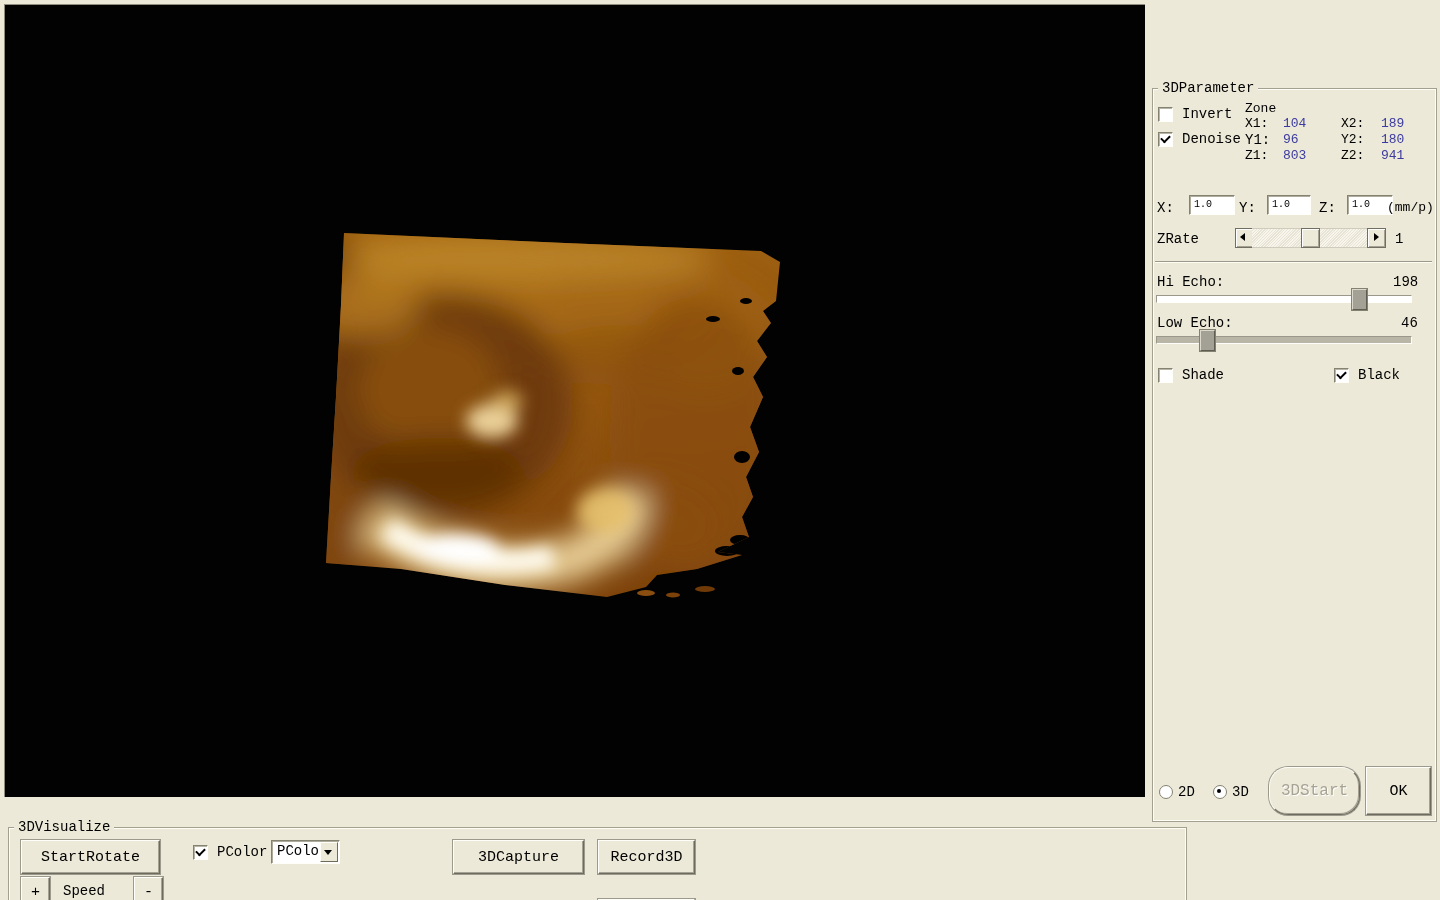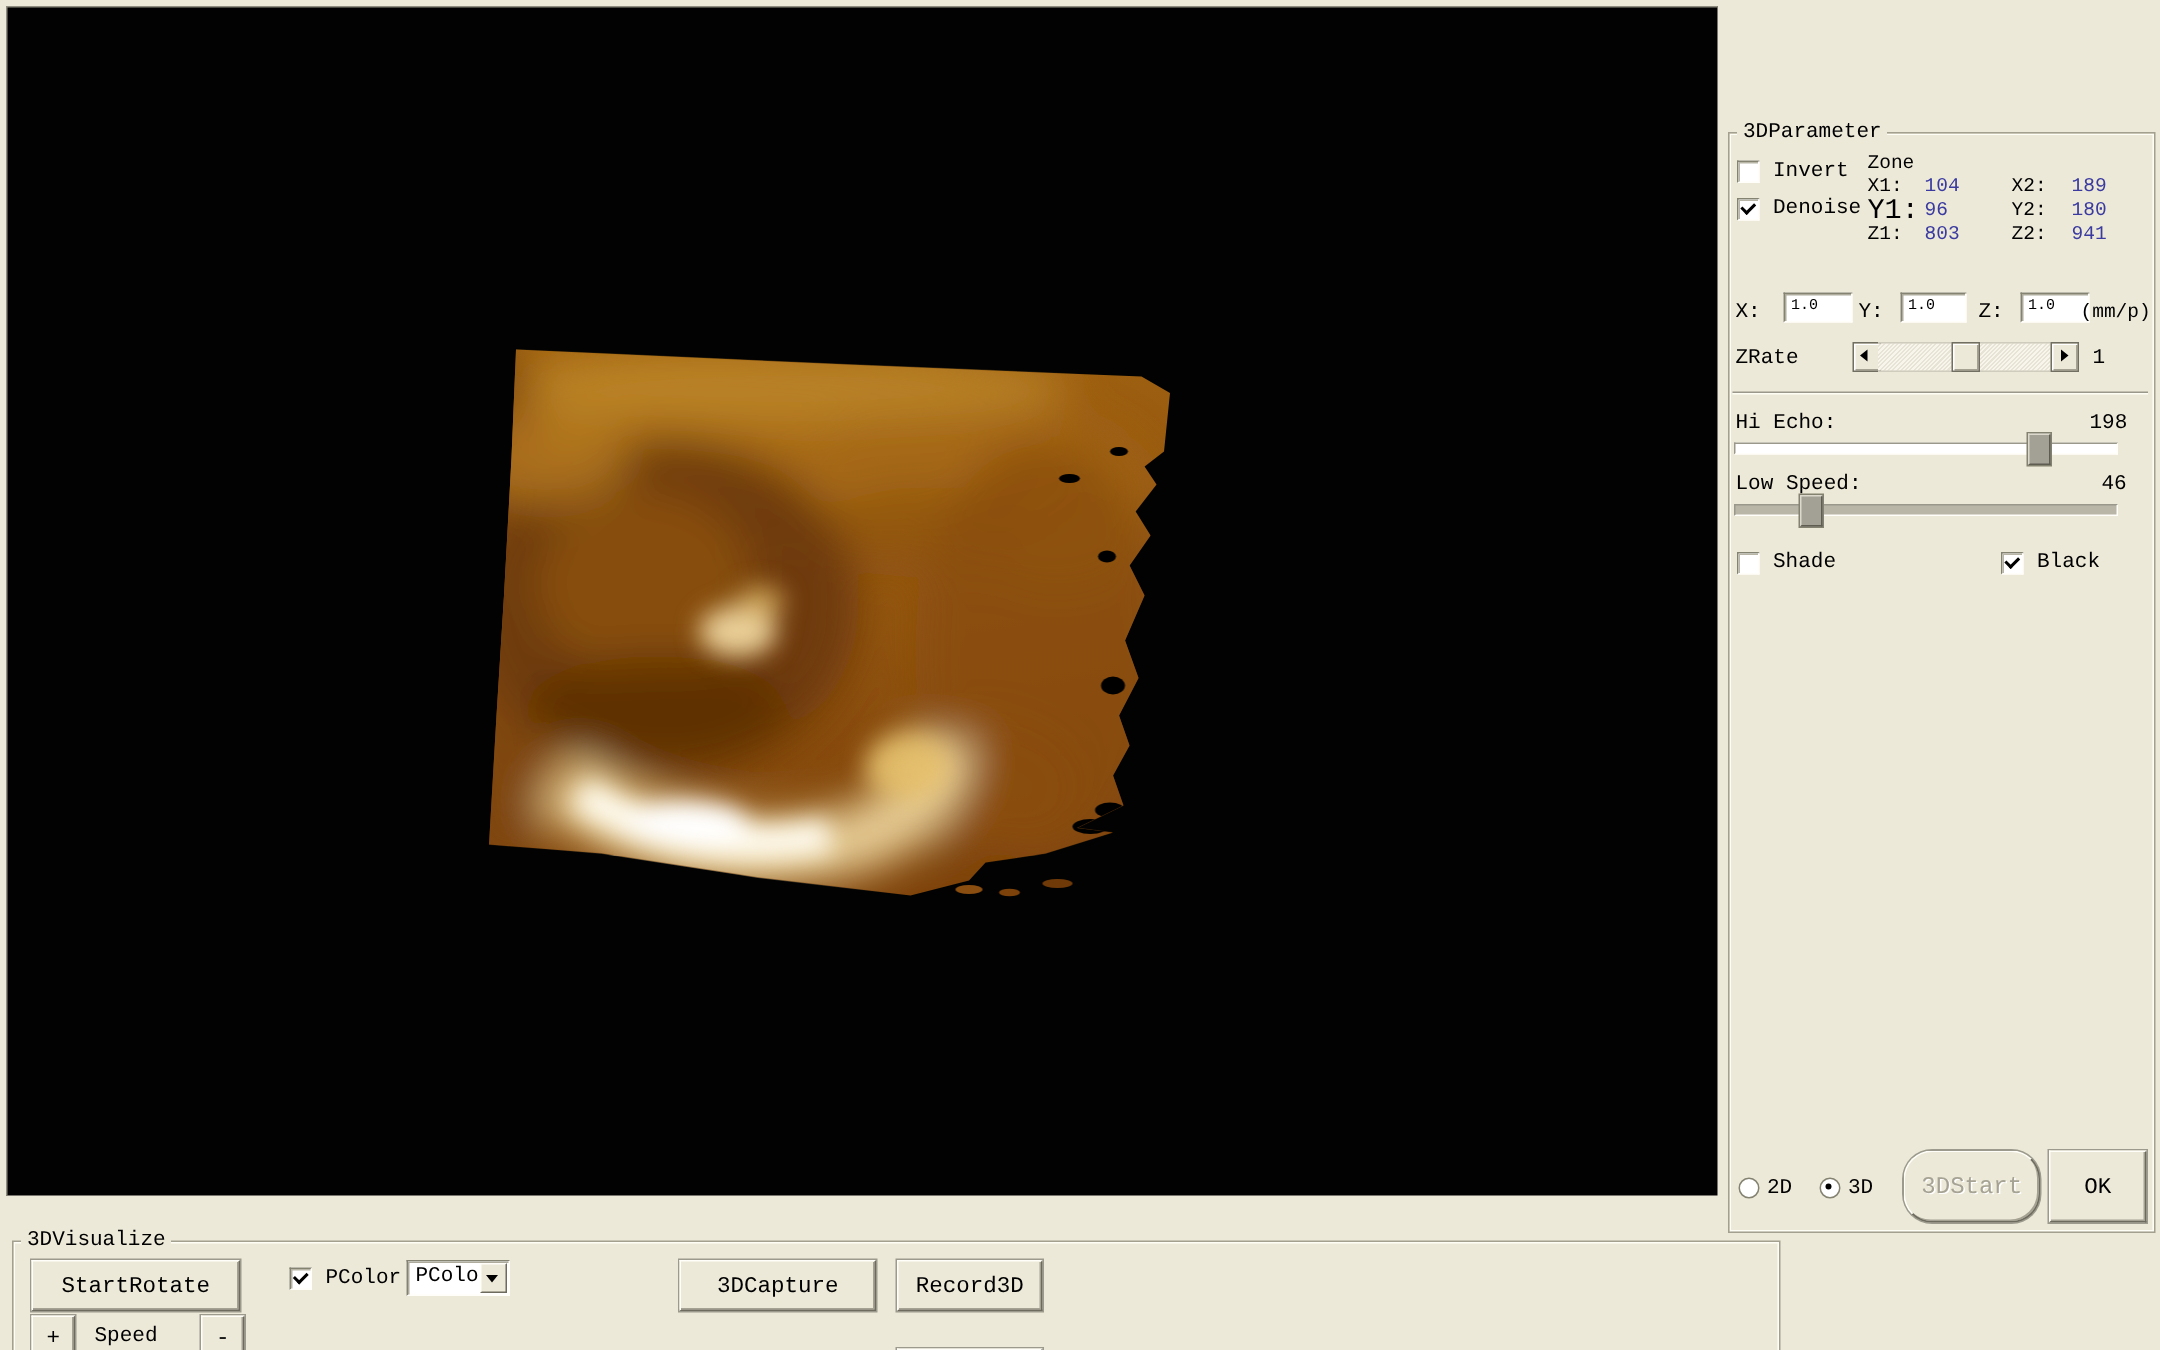--- a/index.html
+++ b/index.html
@@ -207,21 +207,21 @@
   </div>
   <span class="lbl" style="left:29px;top:42px;">Denoise</span>
 
   <span class="lbl" style="left:92px;top:12px;font-size:13px;">Zone</span>
 
   <span class="lbl" style="left:92px;top:27px;font-size:13px;">X1:</span>
   <span class="lbl val-blue" style="left:130px;top:27px;font-size:13px;">104</span>
   <span class="lbl" style="left:188px;top:27px;font-size:13px;">X2:</span>
   <span class="lbl val-blue" style="left:228px;top:27px;font-size:13px;">189</span>
 
-  <span class="lbl" style="left:92px;top:43px;font-size:19px;">Y1:</span>
+  <span class="lbl" style="left:92px;top:43px;font-size:14px;">Y1:</span>
   <span class="lbl val-blue" style="left:130px;top:43px;font-size:13px;">96</span>
   <span class="lbl" style="left:188px;top:43px;font-size:13px;">Y2:</span>
   <span class="lbl val-blue" style="left:228px;top:43px;font-size:13px;">180</span>
 
   <span class="lbl" style="left:92px;top:59px;font-size:13px;">Z1:</span>
   <span class="lbl val-blue" style="left:130px;top:59px;font-size:13px;">803</span>
   <span class="lbl" style="left:188px;top:59px;font-size:13px;">Z2:</span>
   <span class="lbl val-blue" style="left:228px;top:59px;font-size:13px;">941</span>
 
   <span class="lbl" style="left:4px;top:111px;">X:</span>
@@ -245,21 +245,21 @@
   </div>
   <span class="lbl" style="left:242px;top:142px;">1</span>
 
   <div class="etched" style="left:2px;top:172px;width:277px;"></div>
 
   <span class="lbl" style="left:4px;top:185px;">Hi Echo:</span>
   <span class="lbl" style="left:240px;top:185px;">198</span>
   <div class="slider-track" style="left:3px;top:206px;width:254px;"></div>
   <div class="slider-thumb" style="left:199px;top:200px;"></div>
 
-  <span class="lbl" style="left:4px;top:226px;">Low Speed:</span>
+  <span class="lbl" style="left:4px;top:226px;">Low Echo:</span>
   <span class="lbl" style="left:248px;top:226px;">46</span>
   <div class="slider-track gray" style="left:3px;top:247px;width:254px;"></div>
   <div class="slider-thumb" style="left:47px;top:241px;"></div>
 
   <div class="cb" style="left:5px;top:279px;">
     
   </div>
   <span class="lbl" style="left:29px;top:278px;">Shade</span>
 
   <div class="cb checked" style="left:181px;top:279px;">

